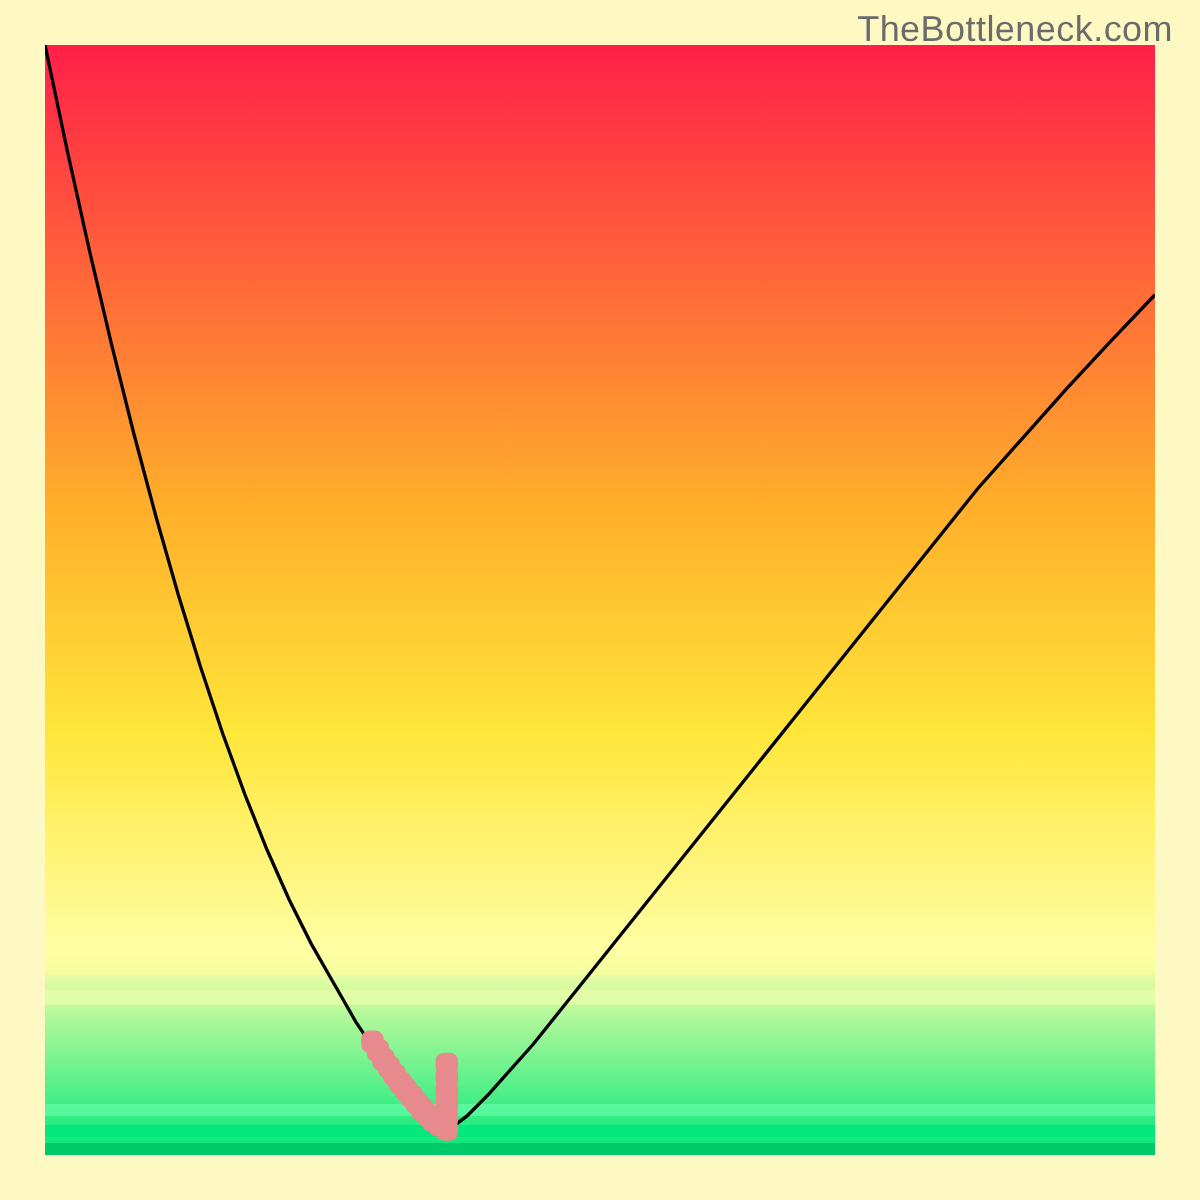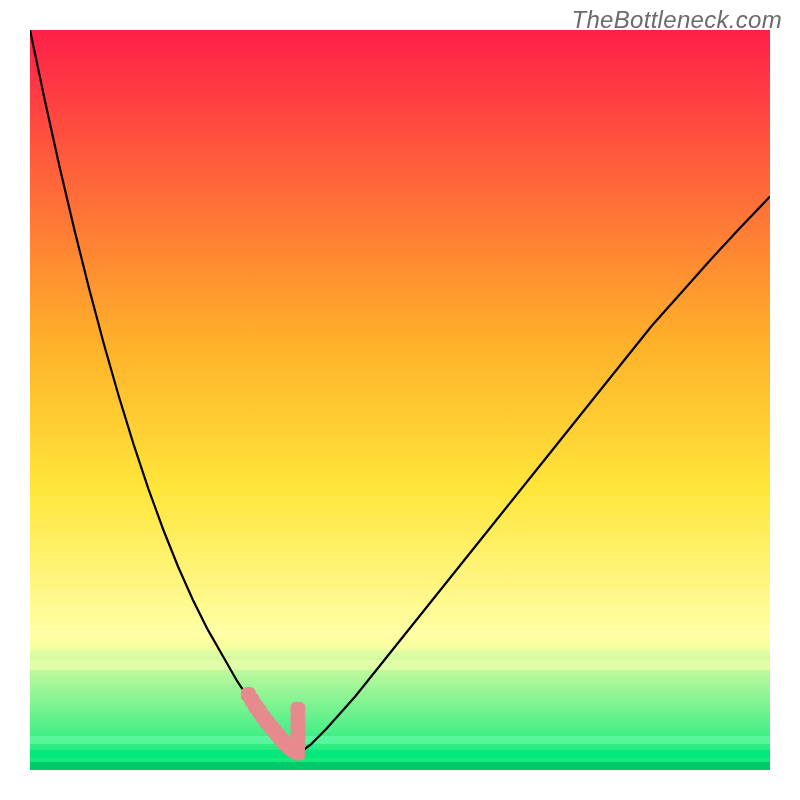--- a/index.html
+++ b/index.html
@@ -7,22 +7,21 @@
     padding: 0;
     width: 800px;
     height: 800px;
     background: #000;
     overflow: hidden;
   }
   .frame {
     position: relative;
     width: 800px;
     height: 800px;
-    background: #ffffff;
-    font-style: italic;
+    background: #fef9c3;
   }
   .watermark {
     position: absolute;
     top: 6px;
     right: 18px;
     color: #6b6b6b;
     font-family: Arial, Helvetica, sans-serif;
     font-size: 24px;
     letter-spacing: 0.3px;
     z-index: 30;

